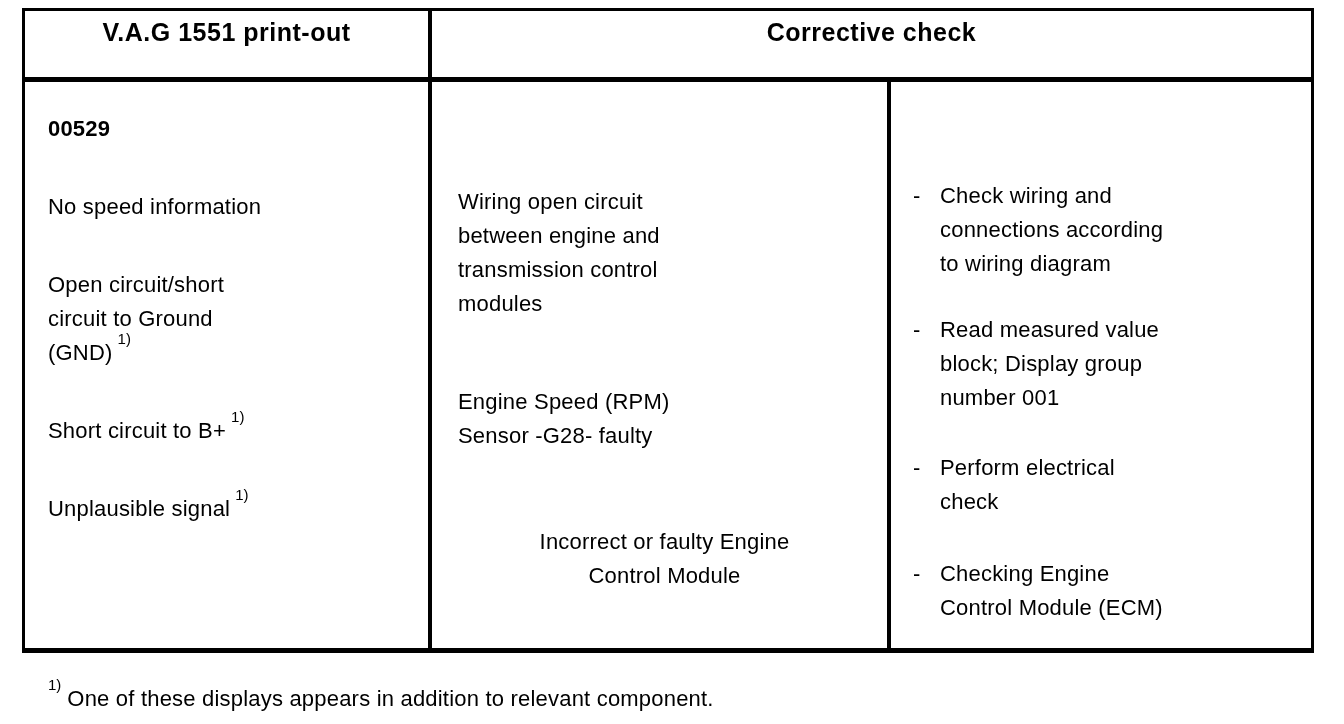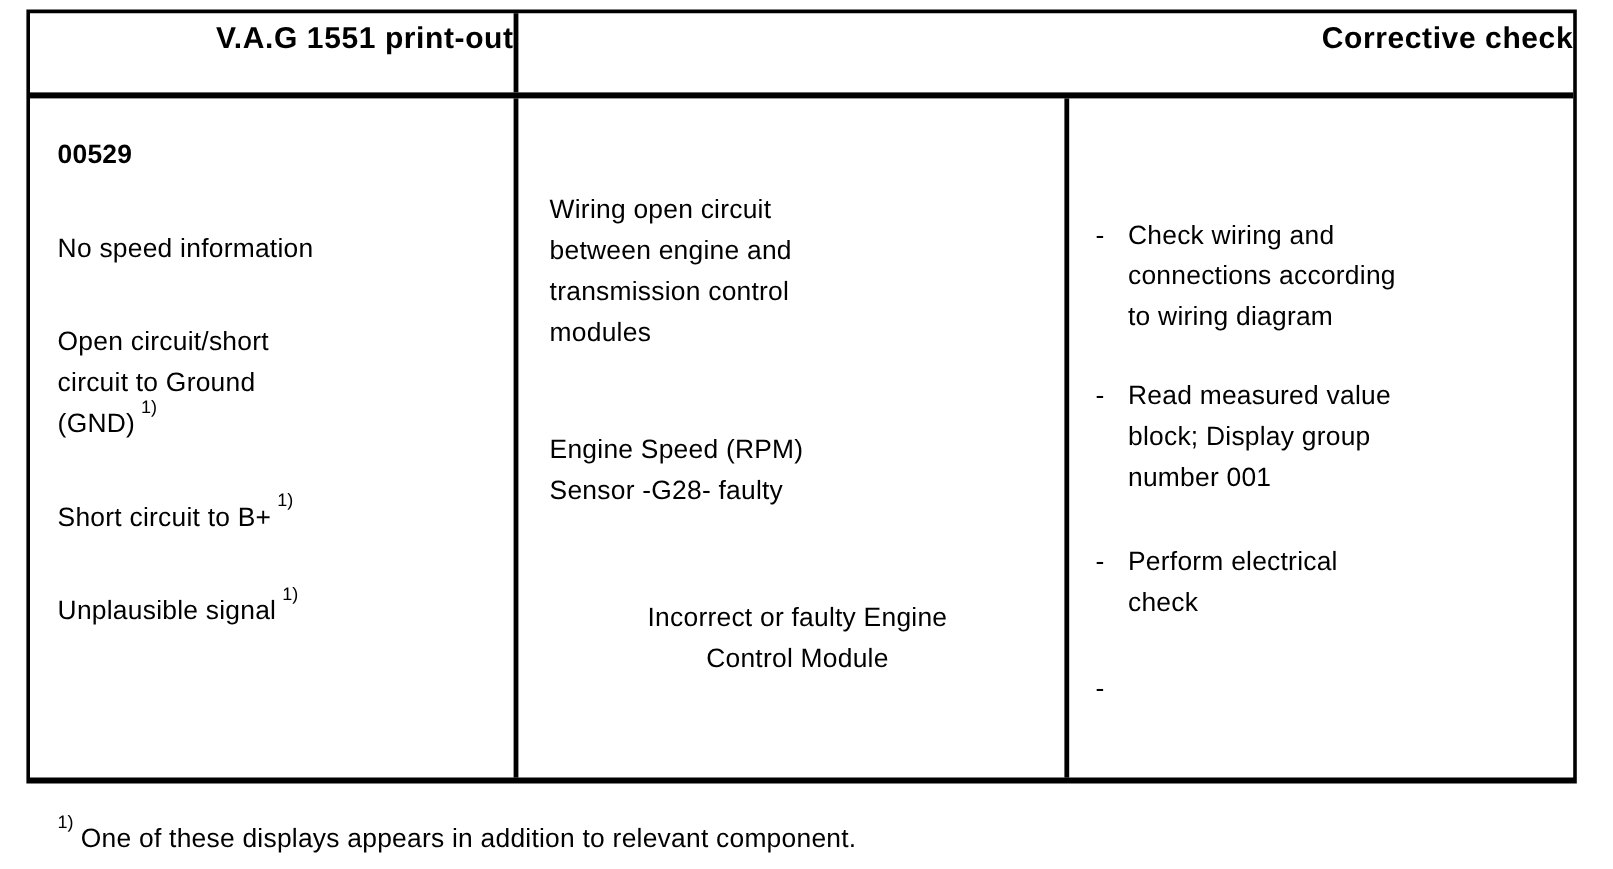--- a/index.html
+++ b/index.html
@@ -26,37 +26,37 @@
   .thead {
     display: flex;
     height: 71px;
     border-bottom: 5px solid #000;
     flex: none;
   }
   .th {
     font-weight: bold;
     font-size: 25px;
     line-height: 26px;
-    text-align: right;
+    text-align: center;
     padding-top: 8px;
     letter-spacing: 0.5px;
   }
   .col1 { width: 407px; border-right: 4px solid #000; flex: none; }
   .col2 { width: 459px; border-right: 4px solid #000; flex: none; }
   .col3 { flex: 1; }
 
   .tbody { display: flex; flex: 1; }
 
   .td {
     font-size: 22px;
     line-height: 34px;
     letter-spacing: 0.2px;
   }
   .td.col1 { padding: 30px 1px 0 23px; }
-  .td.col2 { padding: 76px 16px 0 26px; }
+  .td.col2 { padding: 103px 16px 0 26px; }
   .td.col3 { padding: 97px 12px 0 22px; }
 
   .code { font-weight: bold; }
 
   .entry, .cause { white-space: pre-line; }
   .entry { margin-top: 44px; }
 
   .cause-2 { margin-top: 64px; }
   .cause-3 { margin-top: 72px; text-align: center; }
 
@@ -121,19 +121,20 @@
 
     <div class="td col3">
       <div class="action action-1"><span class="dash">-</span><span class="atext">Check wiring and
 connections according
 to wiring diagram</span></div>
       <div class="action action-2"><span class="dash">-</span><span class="atext">Read measured value
 block; Display group
 number 001</span></div>
       <div class="action action-3"><span class="dash">-</span><span class="atext">Perform electrical
 check</span></div>
-      <div class="action action-4"><span class="dash">-</span></div>
+      <div class="action action-4"><span class="dash">-</span><span class="atext">Checking Engine
+Control Module (ECM)</span></div>
     </div>
 
   </div>
 </div>
 
 <p class="footnote"><sup class="fnref">1)</sup><span>One of these displays appears in addition to relevant component.</span></p>
 
 </body></html>

